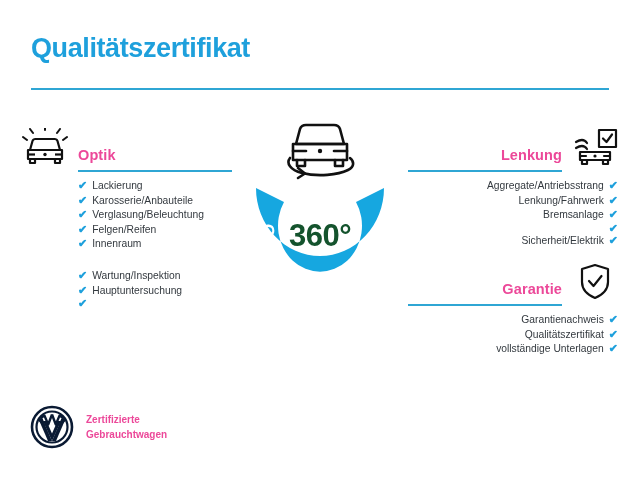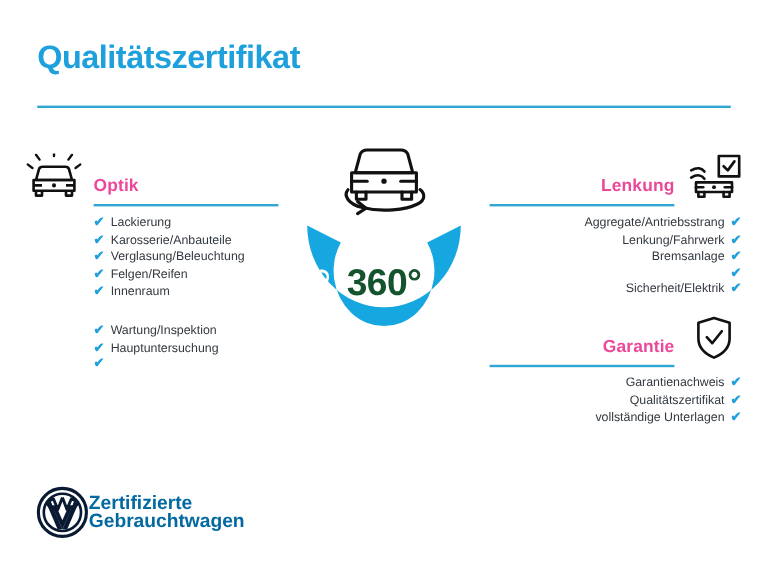--- a/index.html
+++ b/index.html
@@ -144,25 +144,25 @@
   
   #vw-footer {
     position: absolute;
     left: 30px;
     top: 405px;
     display: flex;
     align-items: center;
   }
   #vw-logo { width: 44px; height: 44px; }
   #vw-text {
-    margin-left: 0;
-    font-size: 16px;
+    margin-left: 12px;
+    font-size: 10px;
     font-weight: bold;
     line-height: 15.5px;
-    color: #0369a1;
+    color: #ec4899;
   }
 </style>
 </head>
 <body>
 
 <div id="page-title">Qualitätszertifikat</div>
 <div id="title-rule"></div>
 
 <div class="block left row1">
   <div class="block-head">

